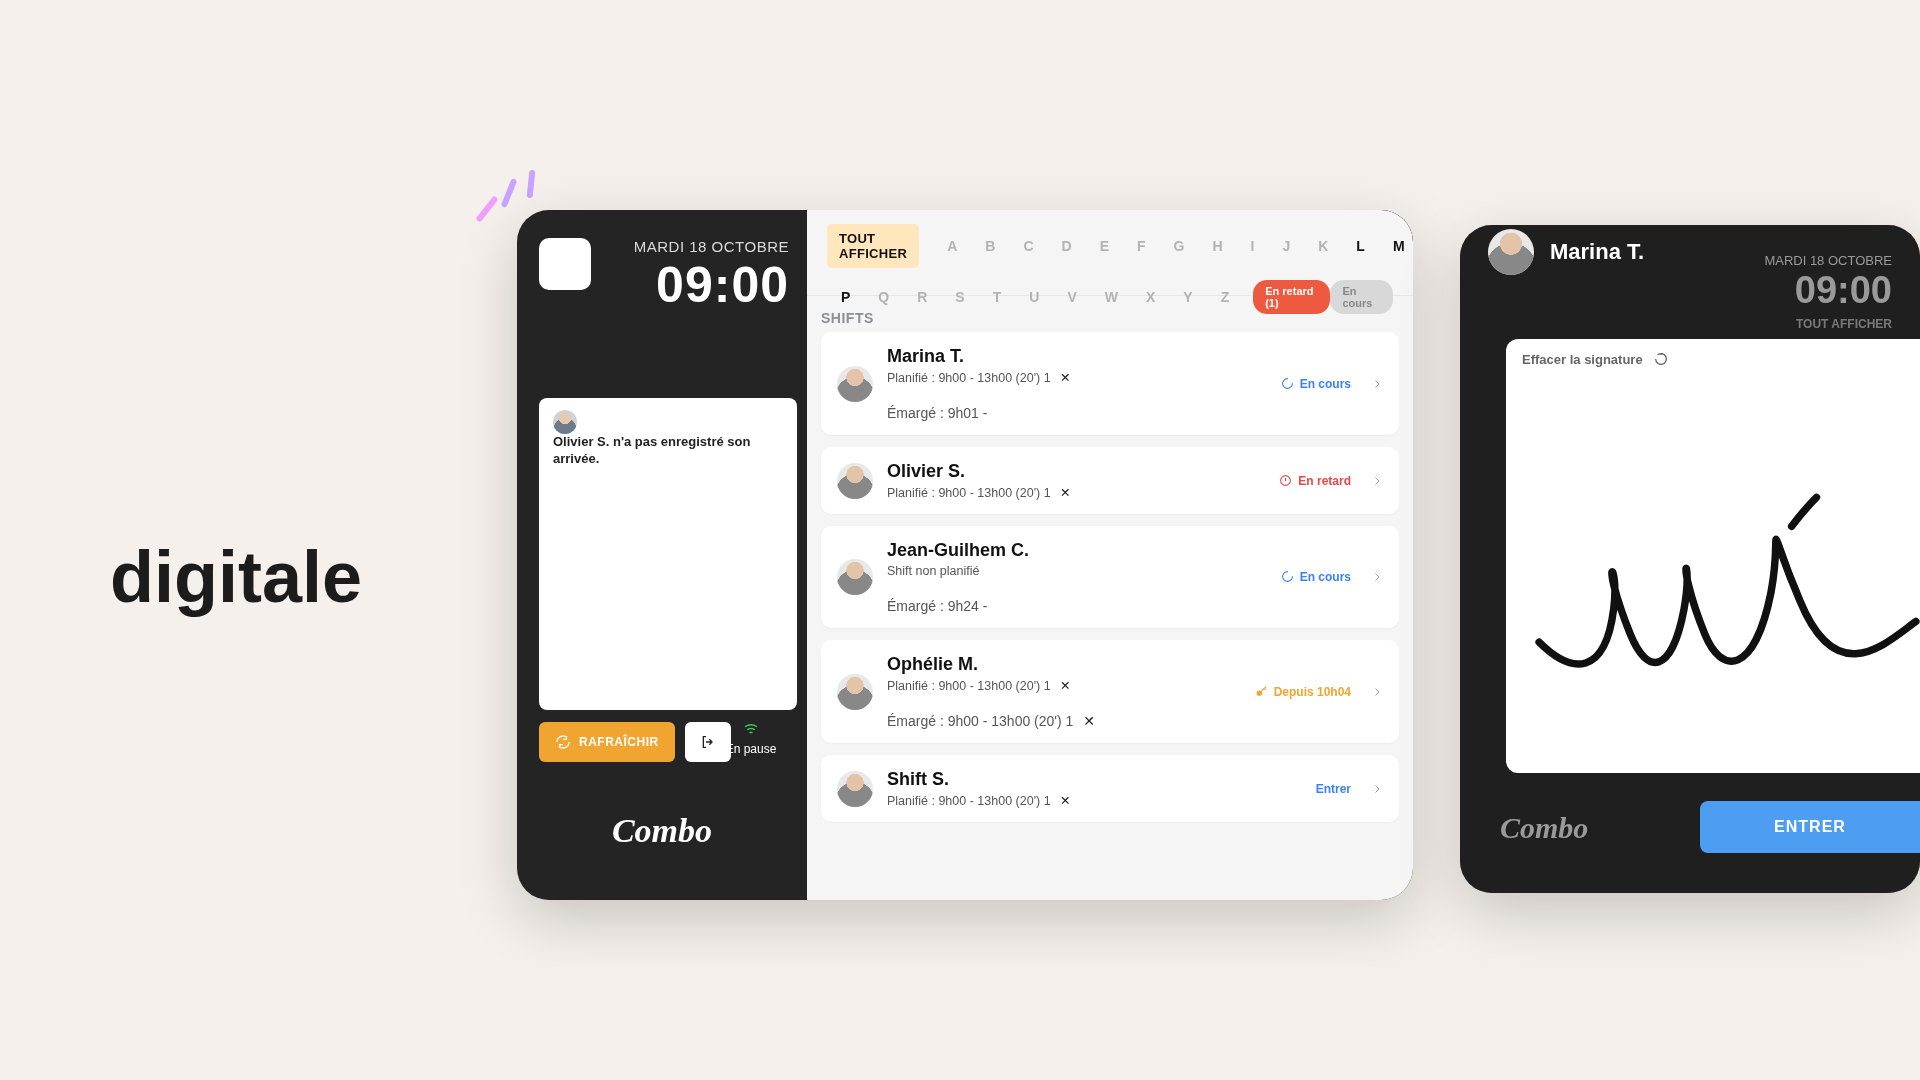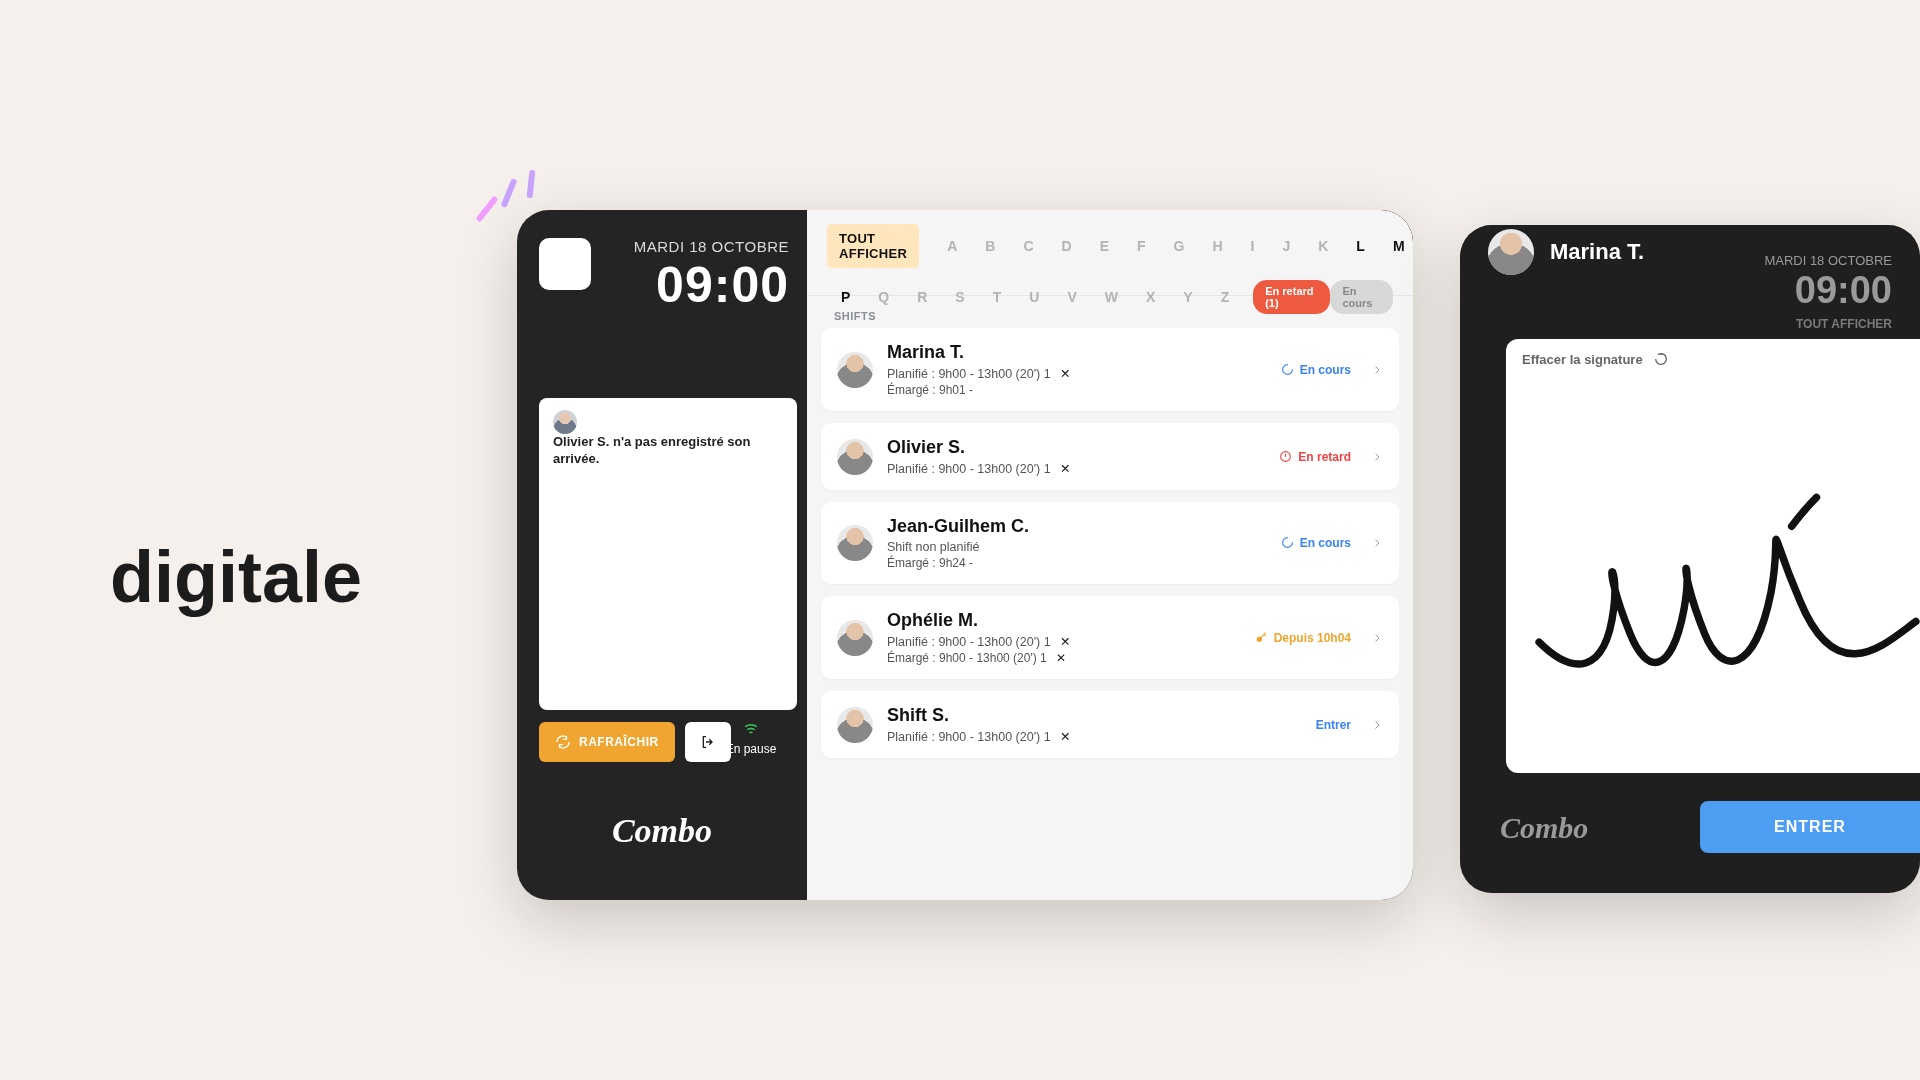--- a/index.html
+++ b/index.html
@@ -58,29 +58,29 @@
   .alphabet-row .letter{width:14px;text-align:center}
   .alphabet-row .letter.active{color:#111}
   .tab{background:var(--orange-soft);color:#111;font-size:13px;font-weight:800;padding:7px 12px;border-radius:5px;letter-spacing:.3px}
   .alphabet-row2{display:flex;align-items:center;gap:14px;margin-top:12px;font-size:14px;font-weight:600;color:var(--muted2)}
   .alphabet-row2 .letter.active{color:#111}
   .chips{display:flex;gap:0;margin-left:10px}
   .chip{font-size:11px;font-weight:700;padding:5px 12px;border-radius:14px;color:#fff}
   .chip.red{background:var(--chip-red)}
   .chip.grey{background:var(--chip-grey);color:#888}
 
-  .shifts-label{font-size:11px;font-weight:700;letter-spacing:.5px;color:#8b8f96;padding:14px 27px 6px}
+  .shifts-label{font-size:14px;font-weight:700;letter-spacing:.5px;color:#8b8f96;padding:14px 14px 6px}
   .list{padding:0 14px;display:flex;flex-direction:column;gap:12px}
   .card{background:var(--card);border-radius:10px;padding:14px 16px;display:flex;align-items:center;gap:14px;box-shadow:0 1px 2px rgba(0,0,0,.04)}
   .av{width:36px;height:36px;border-radius:50%;background:#e8e8e8;position:relative;overflow:hidden;flex-shrink:0}
   .av::after{content:"";position:absolute;inset:0;background:radial-gradient(circle at 50% 32%,#e3c4a8 28%,transparent 29%),radial-gradient(circle at 50% 85%,#888 55%,transparent 56%)}
   .info{flex:1;min-width:0}
   .name{font-size:18px;font-weight:800;color:#111}
   .meta{font-size:12.5px;color:#555;margin-top:3px}
-  .meta2{font-size:12px;color:#555;margin-top:2px}
+  .meta2{font-size:14px;color:#555;margin-top:20px}
   .meta .ico,.meta2 .ico{display:inline-block;margin-left:6px;color:#222}
   .status{display:flex;align-items:center;gap:10px}
   .pill{font-size:12px;font-weight:700;padding:5px 10px;border-radius:7px;display:flex;align-items:flex-start;gap:6px}
   .pill svg{width:13px;height:13px;fill:none;stroke-width:2}
   .pill.blue{color:var(--blue)}
   .pill.blue svg{stroke:var(--blue)}
   .pill.red{color:var(--red)}
   .pill.red svg{stroke:var(--red)}
   .pill.orange{color:var(--orange)}
   .pill.orange svg{stroke:var(--orange);fill:var(--orange)}

